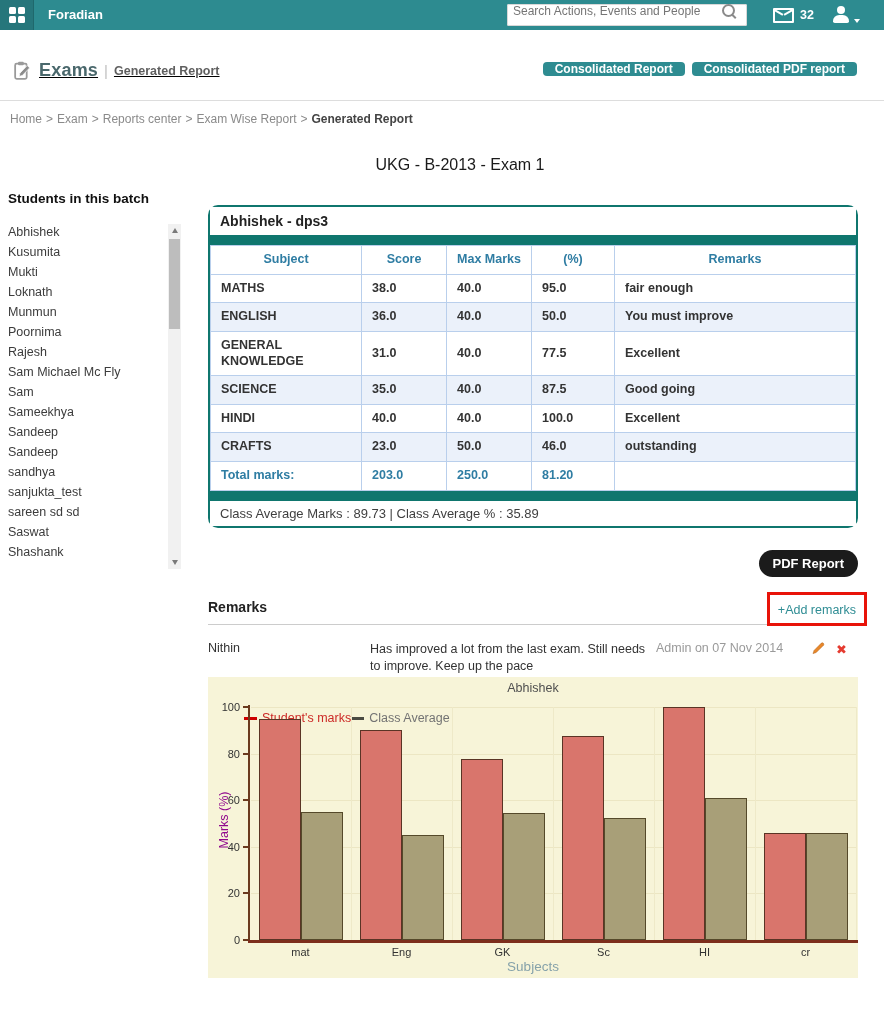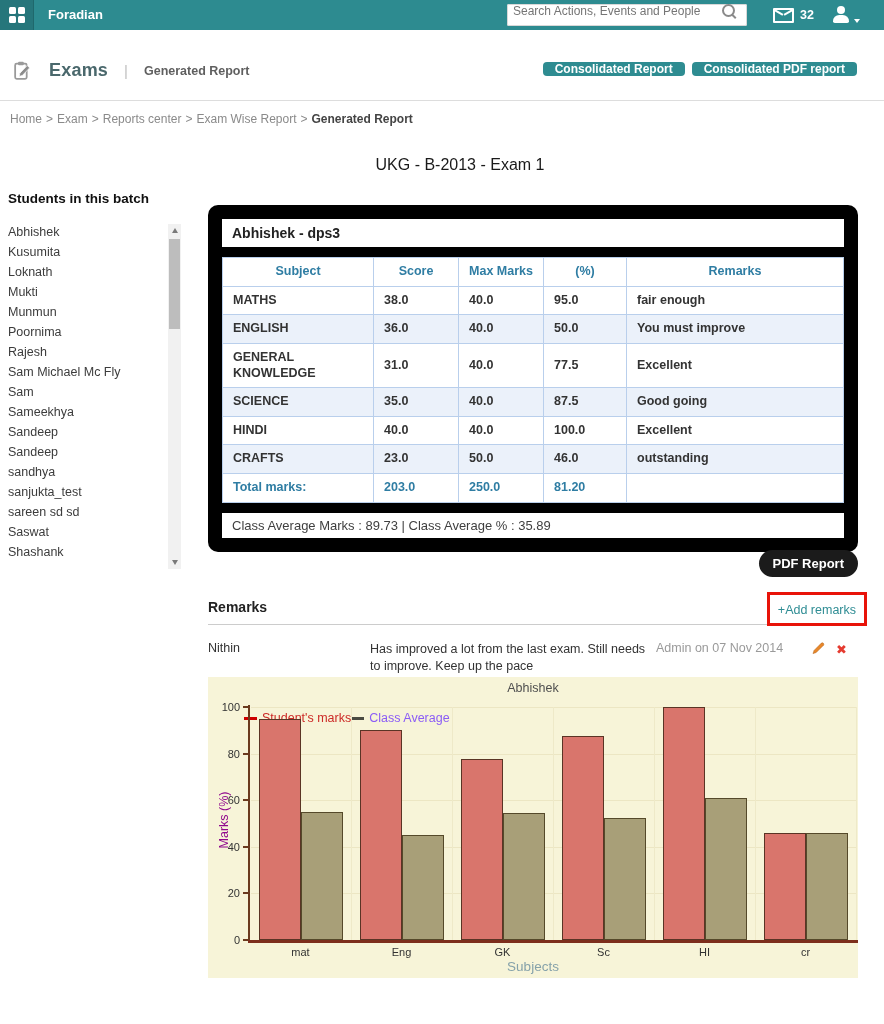--- a/index.html
+++ b/index.html
@@ -21,21 +21,21 @@
   .env::before,.env::after{content:'';position:absolute;top:-2px;width:12px;height:2px;background:#fff;}
   .env::before{left:-2px;transform:rotate(30deg);transform-origin:left top;}
   .env::after{right:-2px;transform:rotate(-30deg);transform-origin:right top;}
   .mail-count{color:#fff;font-weight:bold;font-size:12.5px;}
   .user{position:absolute;left:828px;top:3px;width:26px;height:24px;cursor:pointer;}
   .user .head{width:8px;height:8px;background:#fff;border-radius:50%;margin:3px auto 0;}
   .user .shoulders{width:16px;height:8px;background:#fff;border-radius:7px 7px 2px 2px;margin:1px auto 0;}
   .user .caret{position:absolute;right:-6px;bottom:4px;width:0;height:0;border-left:3px solid transparent;border-right:3px solid transparent;border-top:4px solid #fff;}
 
   
-  .module-header{position:absolute;left:12px;top:60px;display:flex;align-items:center;gap:16px;}
+  .module-header{position:absolute;left:12px;top:60px;display:flex;align-items:center;gap:6px;text-decoration:underline;}
   .module-title{font-size:18px;font-weight:bold;color:#4a686c;letter-spacing:.2px;}
   .module-sep{color:#c0c0c0;font-size:15px;}
   .module-sub{font-size:12.5px;font-weight:bold;color:#5f5f5f;}
   .hdr-buttons{position:absolute;top:62px;right:27px;display:flex;gap:7px;}
   .teal-btn{background:#2e8c91;color:#fff;border:none;border-radius:4px;font-weight:bold;font-size:12px;padding:0 12px;font-family:inherit;cursor:pointer;}
   .divider{position:absolute;left:0;top:100px;width:884px;border-top:1px solid #ddd;}
 
   
   .breadcrumb{position:absolute;left:10px;top:112px;font-size:12px;color:#8a8a8a;}
   .crumb-link{color:#8a8a8a;cursor:pointer;}
@@ -51,21 +51,21 @@
   .students-list{position:relative;margin-top:16px;height:347px;overflow:hidden;}
   .student-item{font-size:12.5px;color:#3c3c3c;line-height:20px;cursor:pointer;white-space:nowrap;}
   .scrollbar{position:absolute;left:160px;top:2px;width:13px;height:345px;background:#f1f1f1;}
   .sb-up,.sb-down{position:absolute;left:0;width:13px;height:13px;display:flex;align-items:center;justify-content:center;cursor:pointer;}
   .sb-up{top:0;} .sb-down{bottom:0;}
   .tri-up{width:0;height:0;border-left:3.5px solid transparent;border-right:3.5px solid transparent;border-bottom:5px solid #7a7a7a;}
   .tri-down{width:0;height:0;border-left:3.5px solid transparent;border-right:3.5px solid transparent;border-top:5px solid #7a7a7a;}
   .sb-thumb{position:absolute;left:1px;top:15px;width:11px;height:90px;background:#bdbdbd;cursor:pointer;}
 
   
-  .panel{position:absolute;left:208px;top:205px;width:650px;background:#000000;border-radius:10px;box-sizing:border-box;padding:14px;}
+  .panel{position:absolute;left:208px;top:205px;width:650px;background:#0f766e;border-radius:10px;box-sizing:border-box;padding:2px;}
   .student-header{background:#fff;padding:6px 10px;font-size:14px;font-weight:bold;color:#222;}
   .marks-table{width:100%;border-collapse:collapse;background:#fff;margin-top:10px;font-size:12.5px;}
   .marks-table th{color:#2f7da3;font-weight:bold;text-align:center;padding:6px 10px;border:1px solid #b9cfec;line-height:1.25;}
   .marks-table td{color:#333;font-weight:bold;padding:6px 10px;border:1px solid #b9cfec;line-height:1.25;}
   .marks-table tr.alt td{background:#ebf1fa;}
   .marks-table tr.total-row td{color:#2f7da3;}
   .c0{width:130px;} .c1{width:64px;} .c2{width:64px;} .c3{width:62px;}
   .class-avg{background:#fff;margin-top:10px;padding:5px 10px;font-size:13px;color:#3f3f3f;}
 
   
@@ -87,21 +87,21 @@
 
   
   .chart{position:absolute;left:208px;top:677px;width:650px;height:301px;background:#f7f4d8;}
   .chart-title{position:absolute;top:4px;left:0;width:100%;text-align:center;font-size:12.5px;color:#4f4f4f;}
   .legend{position:absolute;left:36px;top:34px;display:flex;align-items:flex-end;font-size:12.5px;}
   .leg-item{display:flex;align-items:center;gap:5px;}
   .dash{width:13px;height:3px;display:block;}
   .dash-red{background:#cc0000;}
   .dash-dark{background:#4a4a42;}
   .leg-red{color:#cc2a27;}
-  .leg-gray{color:#8b5cf6;}
+  .leg-gray{color:#737373;}
   .chart-canvas{position:absolute;left:0;top:0;width:650px;height:301px;}
   .yaxis{position:absolute;left:40px;top:28px;width:2px;height:237px;background:#6b3a1e;}
   .xaxis{position:absolute;left:40px;top:263px;width:610px;height:3px;background:#7d2e1c;}
   .hgrid{position:absolute;left:43px;width:605px;height:1px;background:#ece6c3;}
   .vgrid{position:absolute;top:30px;height:233px;width:1px;background:#eee9c8;}
   .ytick{position:absolute;left:35px;width:6px;height:2px;background:#6b3a1e;}
   .ylab{position:absolute;left:0;width:32px;text-align:right;font-size:11px;color:#333;}
   .xlab{position:absolute;top:269px;text-align:center;font-size:11px;color:#333;}
   .bar{position:absolute;box-sizing:border-box;border:1px solid #5a4228;}
   .axis-ylabel{position:absolute;left:-24px;top:136px;width:80px;text-align:center;transform:rotate(-90deg);font-size:12.5px;color:#90098e;}
@@ -155,22 +155,22 @@
 
   <div class="breadcrumb" id="breadcrumb"><span class="crumb-link">Home</span><span class="crumb-sep">&gt;</span><span class="crumb-link">Exam</span><span class="crumb-sep">&gt;</span><span class="crumb-link">Reports center</span><span class="crumb-sep">&gt;</span><span class="crumb-link">Exam Wise Report</span><span class="crumb-sep">&gt;</span><span class="crumb-current">Generated Report</span></div>
 
   <div class="page-title">UKG - B-2013 - Exam 1</div>
 
   <div class="students">
     <h2>Students in this batch</h2>
     <div class="students-list" id="students-list">
       <div class="student-item">Abhishek</div>
         <div class="student-item">Kusumita</div>
+        <div class="student-item">Mukti</div>
         <div class="student-item">Loknath</div>
-        <div class="student-item">Mukti</div>
         <div class="student-item">Munmun</div>
         <div class="student-item">Poornima</div>
         <div class="student-item">Rajesh</div>
         <div class="student-item">Sam Michael Mc Fly</div>
         <div class="student-item">Sam</div>
         <div class="student-item">Sameekhya</div>
         <div class="student-item">Sandeep</div>
         <div class="student-item">Sandeep</div>
         <div class="student-item">sandhya</div>
         <div class="student-item">sanjukta_test</div>

